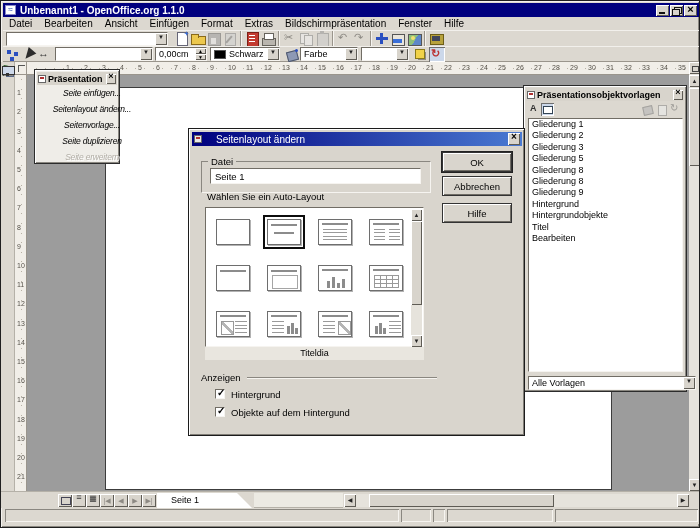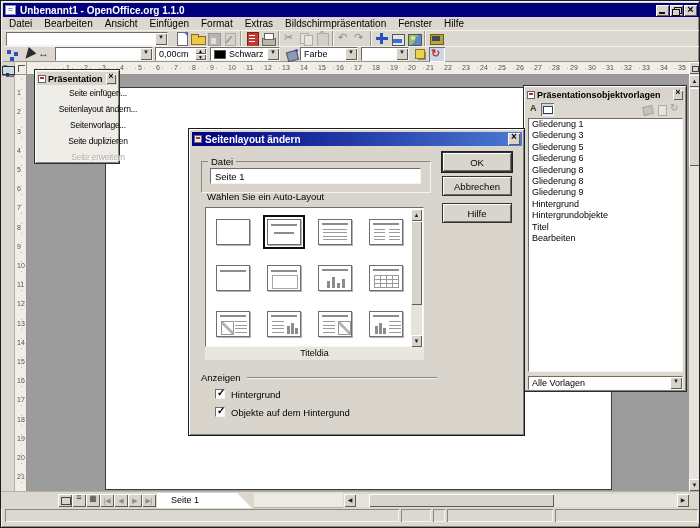--- a/index.html
+++ b/index.html
@@ -154,45 +154,45 @@
   .sb-field{position:absolute;top:1px;height:13px;box-shadow:inset 1px 1px 0 #8a8780,inset -1px -1px 0 #f6f4f0;padding:1px 4px;}
 
   
   #palette{left:33px;top:68px;width:86px;height:95px;background:#efede8;border:1px solid #2c2c2c;box-shadow:inset 1px 1px 0 #fff,inset -1px -1px 0 #8a8780;z-index:10;}
   #pal-title{position:absolute;left:2px;top:2px;width:80px;height:13px;background:#d8d4cc;display:flex;align-items:center;padding:0 1px;}
   .small-win-icon{width:8px;height:8px;background:#fff;border:1px solid #666;position:relative;flex:0 0 auto;}
   .small-win-icon::after{content:"";position:absolute;left:1px;top:1px;width:4px;height:2px;background:#b03030;}
   .float-title-text{font-size:9px;font-weight:bold;flex:1;margin-left:2px;white-space:nowrap;overflow:hidden;}
   .float-close{width:10px;height:10px;background:#d8d4cc;box-shadow:inset 1px 1px 0 #fff,inset -1px -1px 0 #5f5c55;position:relative;flex:0 0 auto;}
   .float-close::after{content:"×";position:absolute;left:0;top:-3px;width:10px;text-align:center;font-size:9px;font-weight:bold;}
-  #pal-items{position:absolute;left:12px;top:15px;width:102px;}
+  #pal-items{position:absolute;left:6px;top:15px;width:102px;font-style:italic;}
   .pal-item{height:16px;line-height:16px;text-align:center;font-size:8.5px;letter-spacing:-0.2px;white-space:nowrap;overflow:hidden;}
   .pal-item.disabled{color:#b2aea6;text-shadow:1px 1px 0 #fff;}
 
   
   #stylist{left:522px;top:84px;width:164px;height:307px;background:#dcd8d0;border:1px solid #2c2c2c;box-shadow:inset 1px 1px 0 #fff,inset -1px -1px 0 #8a8780;z-index:15;}
   #sty-title{position:absolute;left:2px;top:2px;width:158px;height:13px;background:#d8d4cc;display:flex;align-items:center;padding:0 1px;}
   #sty-toolbar{position:absolute;left:3px;top:16px;width:156px;height:15px;display:flex;align-items:center;}
   .sty-icn{width:13px;height:13px;margin-right:1px;position:relative;}
   .si-graph::after{content:"A";position:absolute;left:3px;top:0px;font-size:9px;font-weight:bold;color:#333;}
   .si-pres::after{content:"";position:absolute;left:2px;top:3px;width:8px;height:6px;background:#fff;border:1px solid #345;}
   .si-fill::after{content:"";position:absolute;left:2px;top:3px;width:8px;height:7px;background:#a9b4c8;border:1px solid #778;transform:rotate(-12deg);}
   .si-new::after{content:"";position:absolute;left:3px;top:2px;width:7px;height:9px;background:#eee;border:1px solid #889;}
   .si-upd::after{content:"↻";position:absolute;left:1px;top:-1px;font-size:10px;color:#667;}
   .sty-spacer{flex:1;}
   #sty-list{position:absolute;left:4px;top:32px;width:155px;height:254px;background:#fff;border:1px solid;border-color:#716d65 #f6f4f0 #f6f4f0 #716d65;overflow:hidden;}
   .stylist-item{font-size:9px;line-height:11.4px;padding-left:3px;white-space:nowrap;}
-  #sty-filter{position:absolute;left:4px;top:290px;width:155px;}
+  #sty-filter{position:absolute;left:4px;top:290px;width:168px;}
   #sty-filter .combo{height:14px;}
 
   
   #dialog{left:187px;top:127px;width:337px;height:308px;background:#d9d5cd;border:1px solid #1c1c1c;box-shadow:inset 1px 1px 0 #fff,inset -1px -1px 0 #807d76;z-index:20;font-size:9.5px;}
   #dlg-title{position:absolute;left:3px;top:3px;width:330px;height:14px;background:linear-gradient(90deg,#00007e,#4a7ad2);display:flex;align-items:center;padding:0 2px;}
   #dlg-title .small-win-icon{background:#e8e8e8;}
-  #dlg-title-text{color:#fff;font-size:10px;font-weight:bold;margin-left:3px;flex:1;}
+  #dlg-title-text{color:#fff;font-size:10px;font-weight:normal;margin-left:14px;flex:1;}
   #dlg-close{width:12px;height:12px;background:#d8d4cc;box-shadow:inset 1px 1px 0 #fff,inset -1px -1px 0 #5f5c55;position:relative;}
   #dlg-close::after{content:"×";position:absolute;left:0;top:-2px;width:12px;text-align:center;font-size:10px;font-weight:bold;color:#000;}
   .group{position:absolute;border:1px solid;border-color:#8a8780 #f6f4f0 #f6f4f0 #8a8780;}
   .group-label{position:absolute;top:-6px;left:6px;background:#d9d5cd;padding:0 3px;font-size:9.5px;}
   #grp-name{left:12px;top:32px;width:230px;height:32px;}
   #name-input{position:absolute;left:21px;top:39px;width:211px;height:16px;font-size:9.5px;padding:2px 0 0 4px;}
   .dlg-btn{position:absolute;left:253px;width:70px;height:20px;background:#d9d5cd;border:1px solid #333;box-shadow:inset 1px 1px 0 #fff,inset -1px -1px 0 #6f6c65;font-size:9.5px;text-align:center;padding-top:4px;}
   #btn-ok{top:23px;border-width:1px;outline:1px solid #222;}
   #btn-cancel{top:47px;}
   #btn-help{top:74px;}
@@ -461,23 +461,23 @@
       <span class="sty-icn si-graph"></span>
       <span class="sty-icn si-pres pressed"></span>
       <span class="sty-spacer"></span>
       <span class="sty-icn si-fill gray"></span>
       <span class="sty-icn si-new gray"></span>
       <span class="sty-icn si-upd gray"></span>
     </div>
     <div id="sty-list">
 
     <div class="stylist-item">Gliederung 1</div>
+        <div class="stylist-item">Gliederung 2</div>
         <div class="stylist-item">Gliederung 3</div>
         <div class="stylist-item">Gliederung 5</div>
-        <div class="stylist-item">Gliederung 6</div>
         <div class="stylist-item">Gliederung 8</div>
         <div class="stylist-item">Gliederung 8</div>
         <div class="stylist-item">Gliederung 9</div>
         <div class="stylist-item">Hintergrund</div>
         <div class="stylist-item">Hintergrundobjekte</div>
         <div class="stylist-item">Titel</div>
         <div class="stylist-item">Bearbeiten</div>
       </div>
     <div id="sty-filter">
       <span class="combo">

